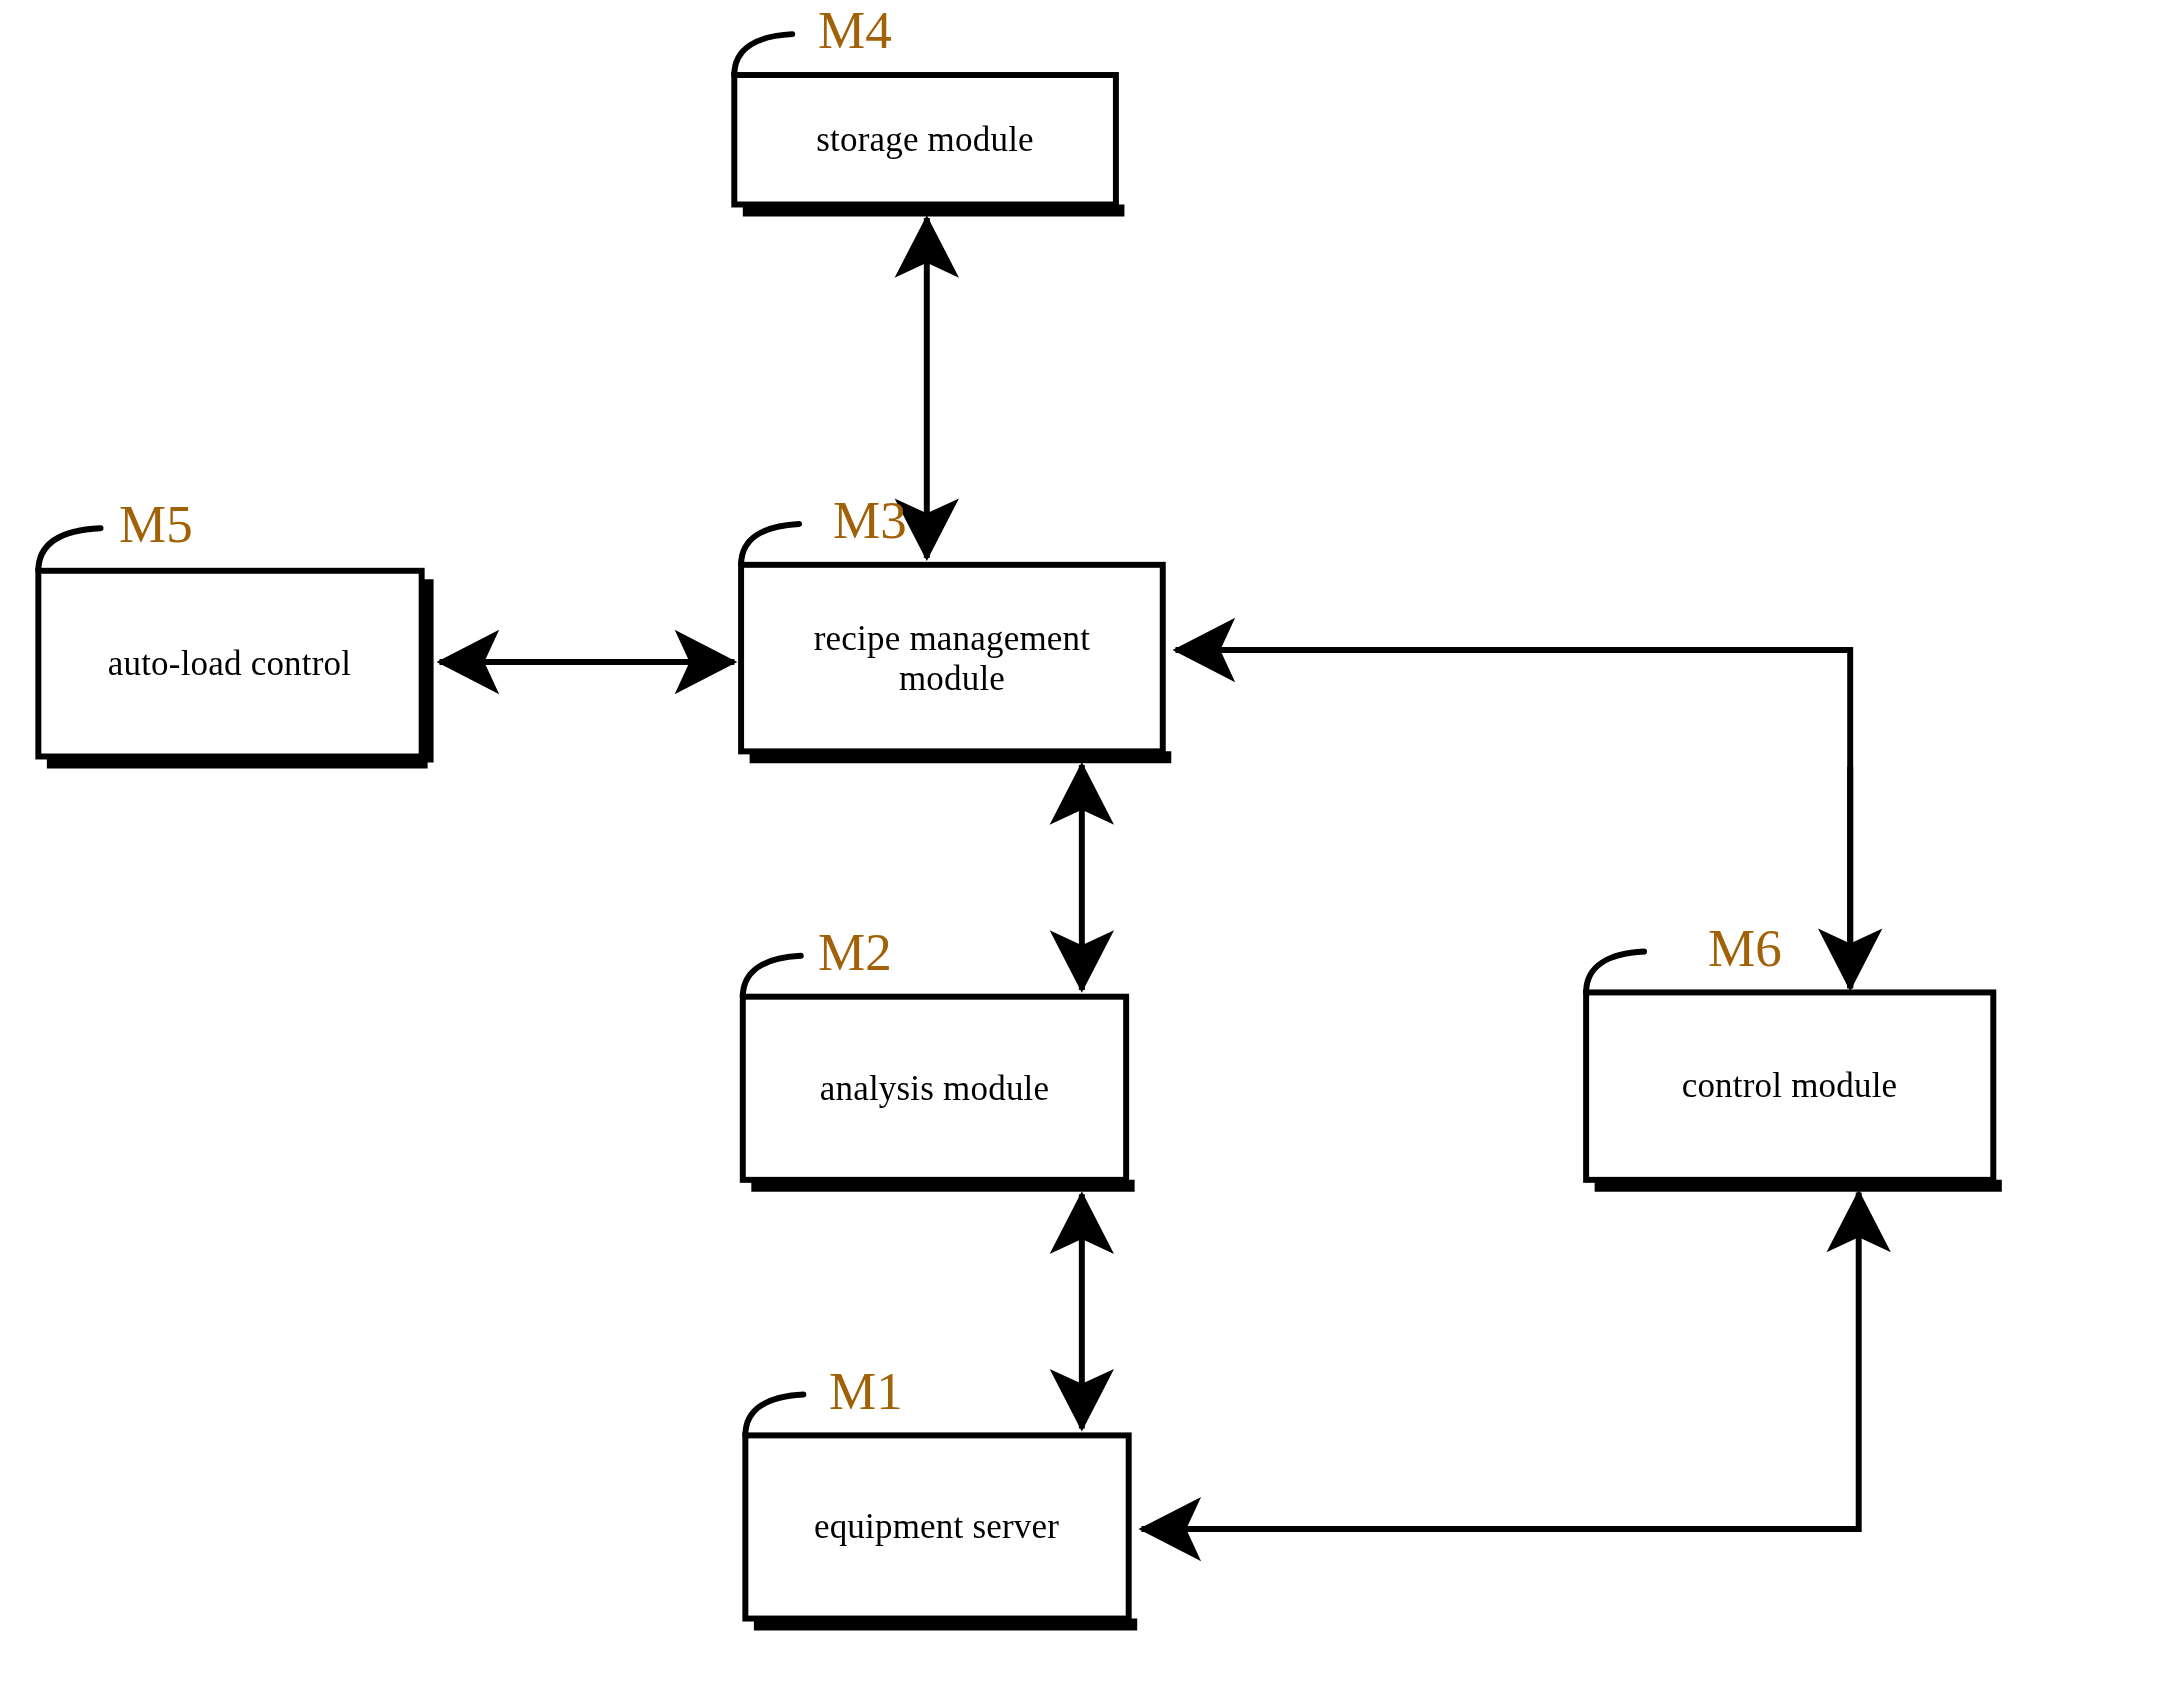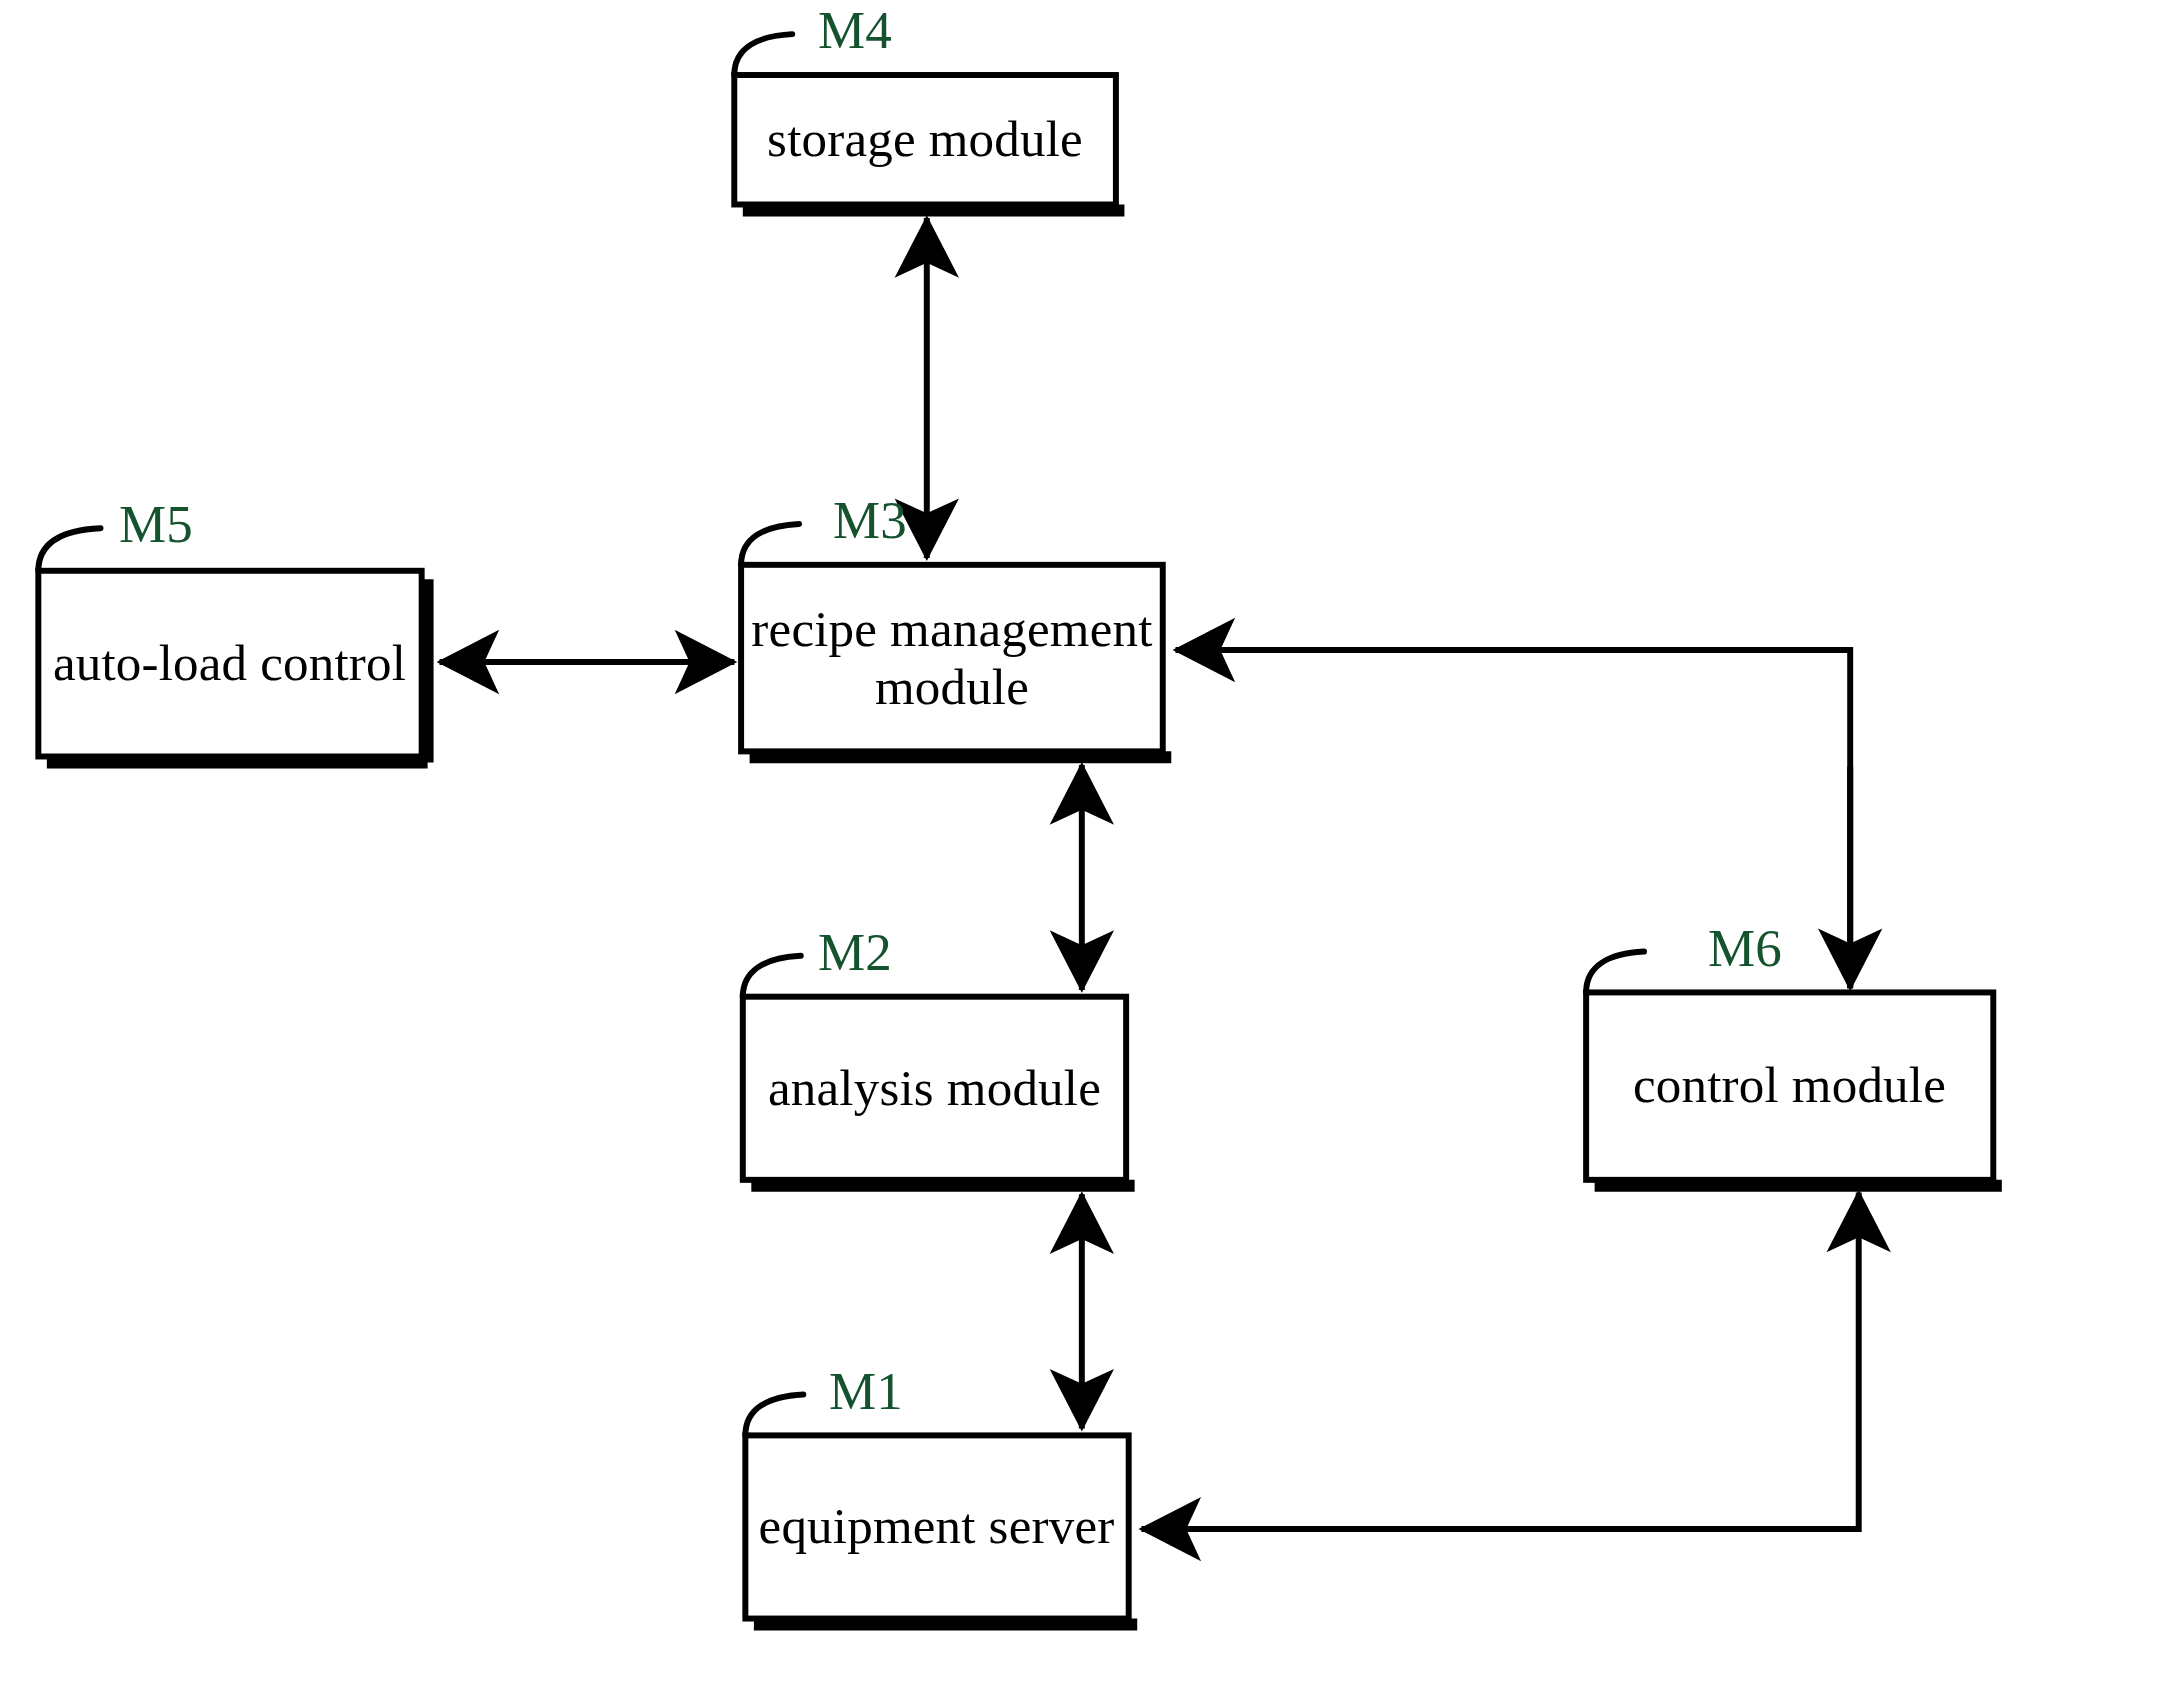--- a/index.html
+++ b/index.html
@@ -26,32 +26,32 @@
     width: 2179px;
     height: 1691px;
   }
   .box-label {
     position: absolute;
     display: flex;
     align-items: center;
     justify-content: center;
     text-align: center;
     font-family: "Liberation Serif", "DejaVu Serif", serif;
-    font-size: 51px;
+    font-size: 35px;
     line-height: 1.12;
     color: #000000;
     letter-spacing: 0.2px;
     pointer-events: none;
   }
   .ref-label {
     position: absolute;
     font-family: "Liberation Serif", "DejaVu Serif", serif;
     font-size: 53px;
     line-height: 1;
-    color: #14532d;
+    color: #a16207;
     white-space: nowrap;
   }
 </style>
 </head>
 <body>
 
 <div id="canvas">
 
   <svg id="figure-svg" viewBox="0 0 2558 1985">
     <defs>

